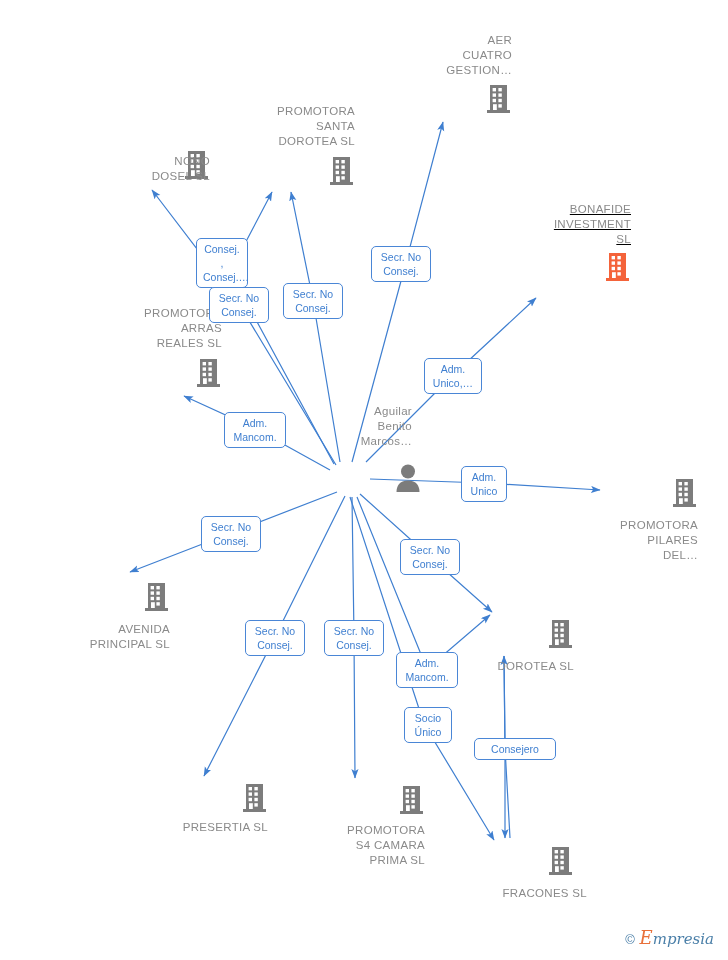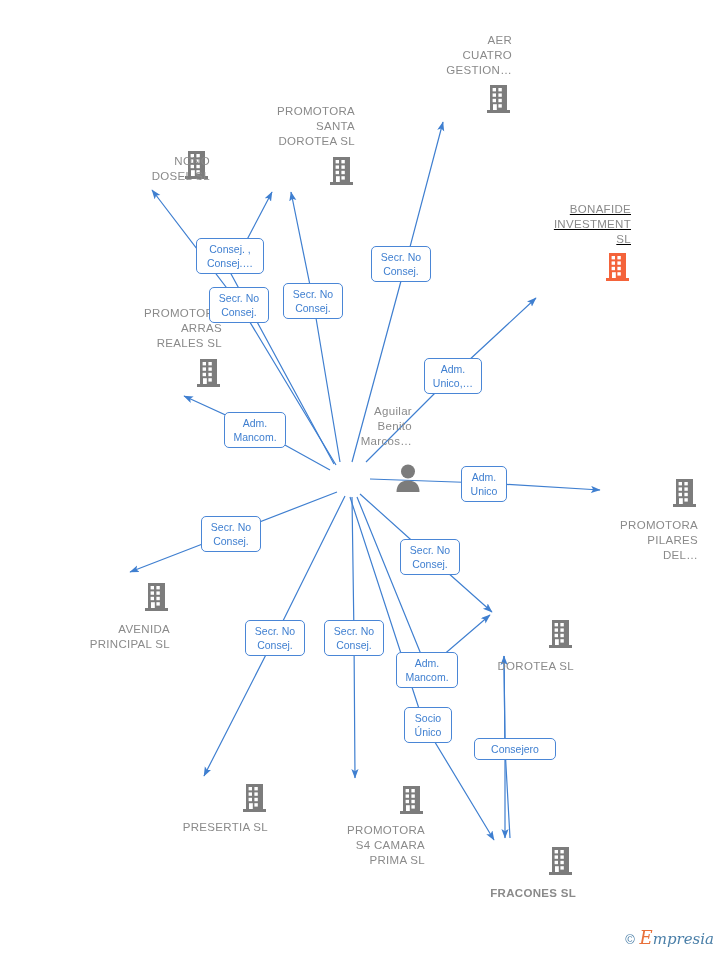--- a/index.html
+++ b/index.html
@@ -108,21 +108,21 @@
         <polyline points="345,496 275,637 204,776" stroke="#3f7fd0" stroke-width="1.2" fill="none" marker-end="url(#arrowblue)"></polyline>
         <polyline points="352,497 354,637 355,778" stroke="#3f7fd0" stroke-width="1.2" fill="none" marker-end="url(#arrowblue)"></polyline>
         <polyline points="357,497 427,669 490,615" stroke="#3f7fd0" stroke-width="1.2" fill="none" marker-end="url(#arrowblue)"></polyline>
         <polyline points="350,497 424,724 494,840" stroke="#3f7fd0" stroke-width="1.2" fill="none" marker-end="url(#arrowblue)"></polyline>
         <polyline points="504,656 505,748 505,838" stroke="#3f7fd0" stroke-width="1.2" fill="none" marker-end="url(#arrowblue)"></polyline>
         <polyline points="510,838 505,748 504,656" stroke="#3f7fd0" stroke-width="1.2" fill="none" marker-end="url(#arrowblue)"></polyline>
       </g>
   </svg>
 
   <div id="labels-layer">
-      <div class="edge-label" style="left: 196px; top: 238px; width: 68px; min-height: 34px;">Consej. ,
+      <div class="edge-label" style="left: 196px; top: 238px; width: 52px; min-height: 34px;">Consej. ,
 Consej.…</div>
       <div class="edge-label" style="left: 209px; top: 287px; width: 60px; min-height: 34px;">Secr.  No
 Consej.</div>
       <div class="edge-label" style="left: 283px; top: 283px; width: 60px; min-height: 34px;">Secr.  No
 Consej.</div>
       <div class="edge-label" style="left: 371px; top: 246px; width: 60px; min-height: 34px;">Secr.  No
 Consej.</div>
       <div class="edge-label" style="left: 424px; top: 358px; width: 58px; min-height: 34px;">Adm.
 Unico,…</div>
       <div class="edge-label" style="left: 224px; top: 412px; width: 62px; min-height: 34px;">Adm.
@@ -335,21 +335,21 @@
             <rect x="6.6" y="4" width="3.4" height="3.4" fill="#ffffff"></rect>
             <rect x="12.4" y="4" width="3.4" height="3.4" fill="#ffffff"></rect>
             <rect x="6.6" y="9.4" width="3.4" height="3.4" fill="#ffffff"></rect>
             <rect x="12.4" y="9.4" width="3.4" height="3.4" fill="#ffffff"></rect>
             <rect x="6.6" y="14.8" width="3.4" height="3.4" fill="#ffffff"></rect>
             <rect x="12.4" y="14.8" width="3.4" height="3.4" fill="#ffffff"></rect>
             <rect x="7" y="20.2" width="3.8" height="5.8" fill="#ffffff"></rect>
             <rect x="12.4" y="20.2" width="3.4" height="3.4" fill="#ffffff"></rect>
           </svg></span>
       </div>
-      <div class="node" style="left: 506px; top: 886px; font-weight: bold;">
+      <div class="node" style="left: 517px; top: 886px;">
         <div class="node-label">FRACONES  SL</div>
       </div>
       <div class="node" style="left: 352px; top: 463px;">
         <span class="node-icon"><svg width="28" height="30" viewBox="0 0 28 30" xmlns="http://www.w3.org/2000/svg">
             <circle cx="14" cy="8.5" r="7" fill="#7c7c7c"></circle>
             <path d="M14 17.5 C5.5 17.5 2.5 23 2.5 29 L25.5 29 C25.5 23 22.5 17.5 14 17.5 Z" fill="#7c7c7c"></path>
           </svg></span>
       </div>
       <div class="node" style="left: 342px; top: 404px;">
         <div class="node-label">Aguilar

